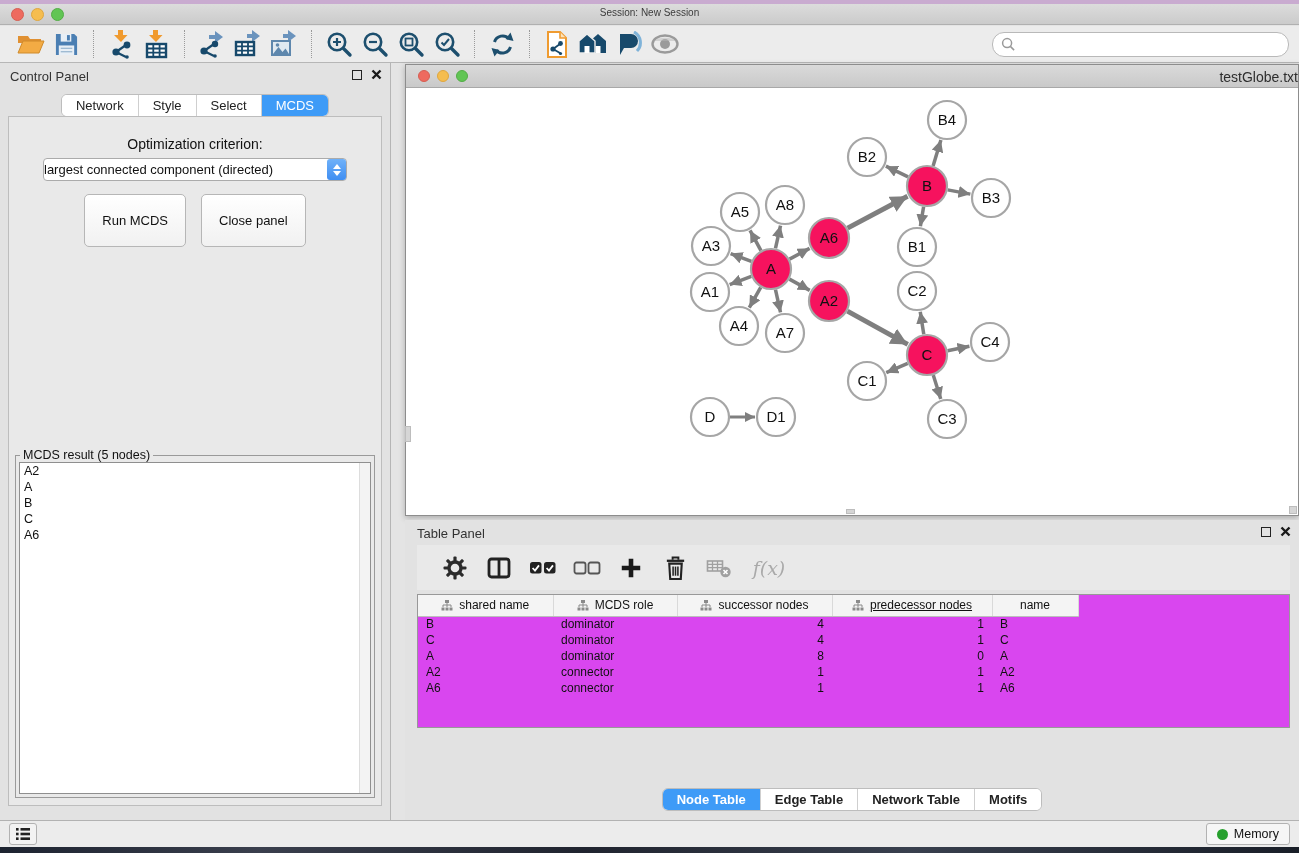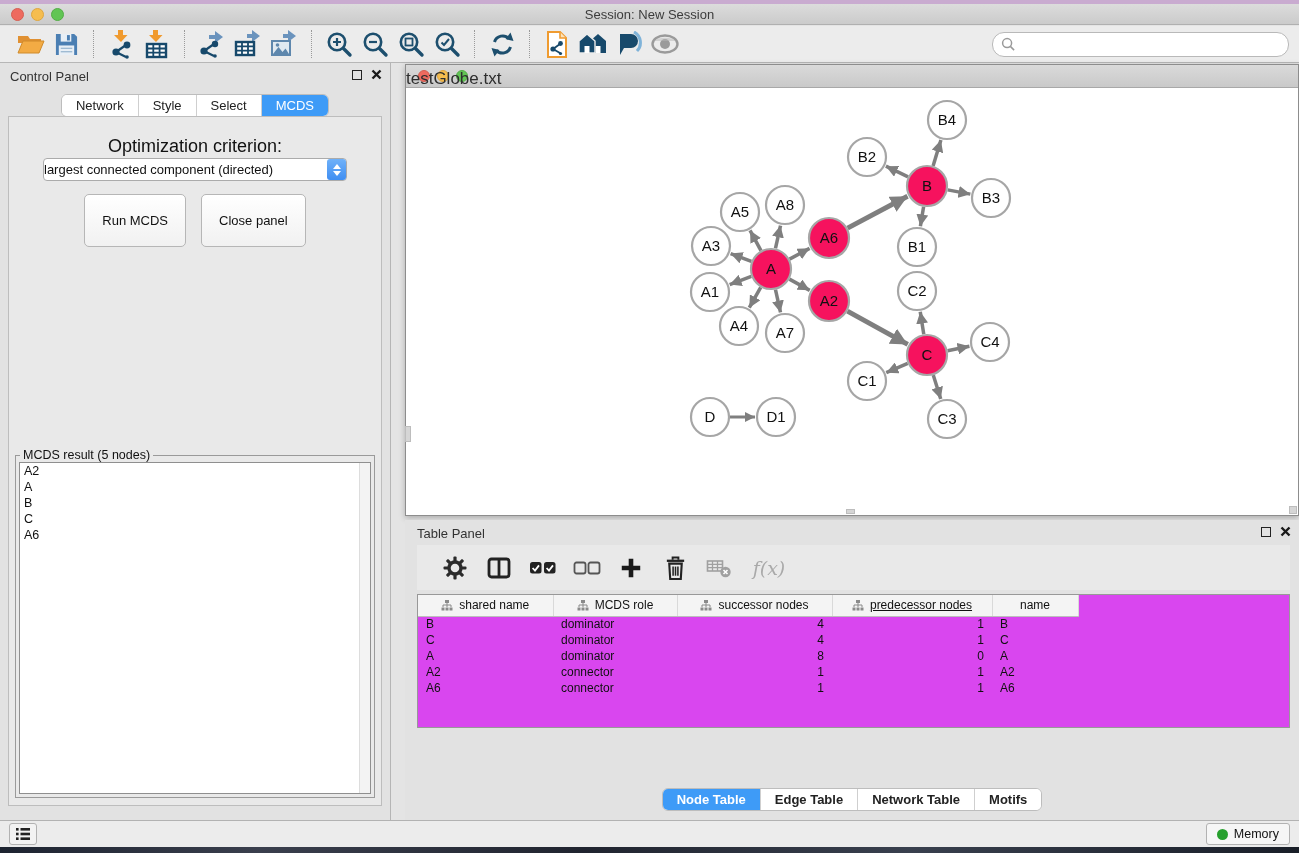--- a/index.html
+++ b/index.html
@@ -11,21 +11,21 @@
   
   .desktop-top { position:absolute; left:0; top:0; right:0; height:4px; background:#c9abd0; }
   .titlebar {
     position:absolute; left:0; top:4px; right:0; height:21px;
     background:linear-gradient(#dcdcdc,#cbcbcb); border-bottom:1px solid #b0b0b0;
   }
   .traffic { position:absolute; top:4px; width:13px; height:13px; border-radius:50%; }
   .t-red   { left:11px; background:#ee6a5f; border:1px solid #d55e52; }
   .t-yel   { left:31px; background:#f5bd4f; border:1px solid #dfa63e; }
   .t-grn   { left:51px; background:#61c554; border:1px solid #53ad46; }
-  .win-title { position:absolute; left:0; right:0; top:3px; text-align:center; font-size:13px; color:#3c3c3c; }
+  .win-title { position:absolute; left:0; right:0; top:3px; text-align:center; font-size:10px; color:#3c3c3c; }
   
   .toolbar {
     position:absolute; left:0; top:26px; right:0; height:37px; background:#ececec;
     border-bottom:1px solid #b6b6b6; display:flex; align-items:center; padding:0 10px 0 12px;
   }
   .tbtn { width:36px; height:32px; display:flex; align-items:center; justify-content:center; flex:0 0 auto; }
   .tb-sep { width:1px; height:28px; border-left:1px dotted #9a9a9a; margin:0 9px; flex:0 0 auto; }
   .search-wrap {
     margin-left:auto; width:297px; height:25px; background:#fff; border:1px solid #b9b9b9;
     border-radius:12px; display:flex; align-items:center; padding-left:8px;
@@ -42,21 +42,21 @@
   .float-box { width:10px; height:10px; border:1.5px solid #222; display:inline-block; }
   .tabs-row { position:absolute; top:31px; left:0; right:0; display:flex; justify-content:center; }
   .tabgroup { display:flex; border:1px solid #bdbdbd; border-radius:6px; overflow:hidden; background:#fff; }
   .tab { padding:3px 14px; font-size:13px; color:#222; background:#fff; border-right:1px solid #cfcfcf; cursor:default; }
   .tab:last-child { border-right:none; }
   .tab.active { background:#3e9bf7; color:#fff; }
   .cp-content {
     position:absolute; left:8px; right:8px; top:53px; bottom:14px;
     border:1px solid #bdbdbd; background:#e9e9e9;
   }
-  .opt-label { position:absolute; top:19px; left:0; right:0; text-align:center; font-size:18px; color:#111; }
+  .opt-label { position:absolute; top:19px; left:0; right:0; text-align:center; font-size:14px; color:#111; }
   .combo {
     position:absolute; top:41px; left:34px; right:34px; height:23px; background:#fff;
     border:1px solid #ababab; border-radius:4px; display:flex; align-items:center;
   }
   .combo-text { flex:1; font-size:13px; padding-left:0; color:#111; white-space:nowrap; overflow:hidden; }
   .combo-step {
     width:19px; height:21px; margin-right:0px; border-radius:3px;
     background:linear-gradient(#6fb1f9,#3f8ef2); display:flex; flex-direction:column;
     align-items:center; justify-content:center; gap:2px;
   }
@@ -85,21 +85,21 @@
   .net-window {
     position:absolute; left:405px; top:64px; width:894px; height:452px;
     background:#fff; border:1px solid #8d8d8d; box-shadow:0 2px 6px rgba(0,0,0,.25);
   }
   .net-titlebar {
     position:absolute; left:0; right:0; top:0; height:23px;
     background:linear-gradient(#dadada,#c9c9c9); border-bottom:1px solid #a8a8a8;
   }
   .net-titlebar .traffic { width:12px; height:12px; top:5px; }
   .net-titlebar .t-red { left:12px; } .net-titlebar .t-yel { left:31px; } .net-titlebar .t-grn { left:50px; }
-  .net-title { position:absolute; left:0; right:0; top:4px; text-align:left; font-size:17px; color:#2e2e2e; }
+  .net-title { position:absolute; left:0; right:0; top:4px; text-align:right; font-size:14px; color:#2e2e2e; }
   .net-canvas { position:absolute; left:0; right:0; top:23px; bottom:0; background:#fff; }
   .nub { position:absolute; background:#d6d6d6; border:1px solid #bdbdbd; }
   
   .table-panel { position:absolute; left:405px; top:520px; right:0; bottom:33px; background:#e2e2e2; }
   .tp-toolbar {
     position:absolute; left:12px; right:9px; top:25px; height:45px; background:#e9e9e9;
     display:flex; align-items:center; padding-left:16px; gap:0;
   }
   .tp-icon { width:44px; height:34px; display:flex; align-items:center; justify-content:center; }
   .fx-label { font-family:"DejaVu Serif",serif; font-style:italic; font-size:19px; color:#a9a9a9; }

